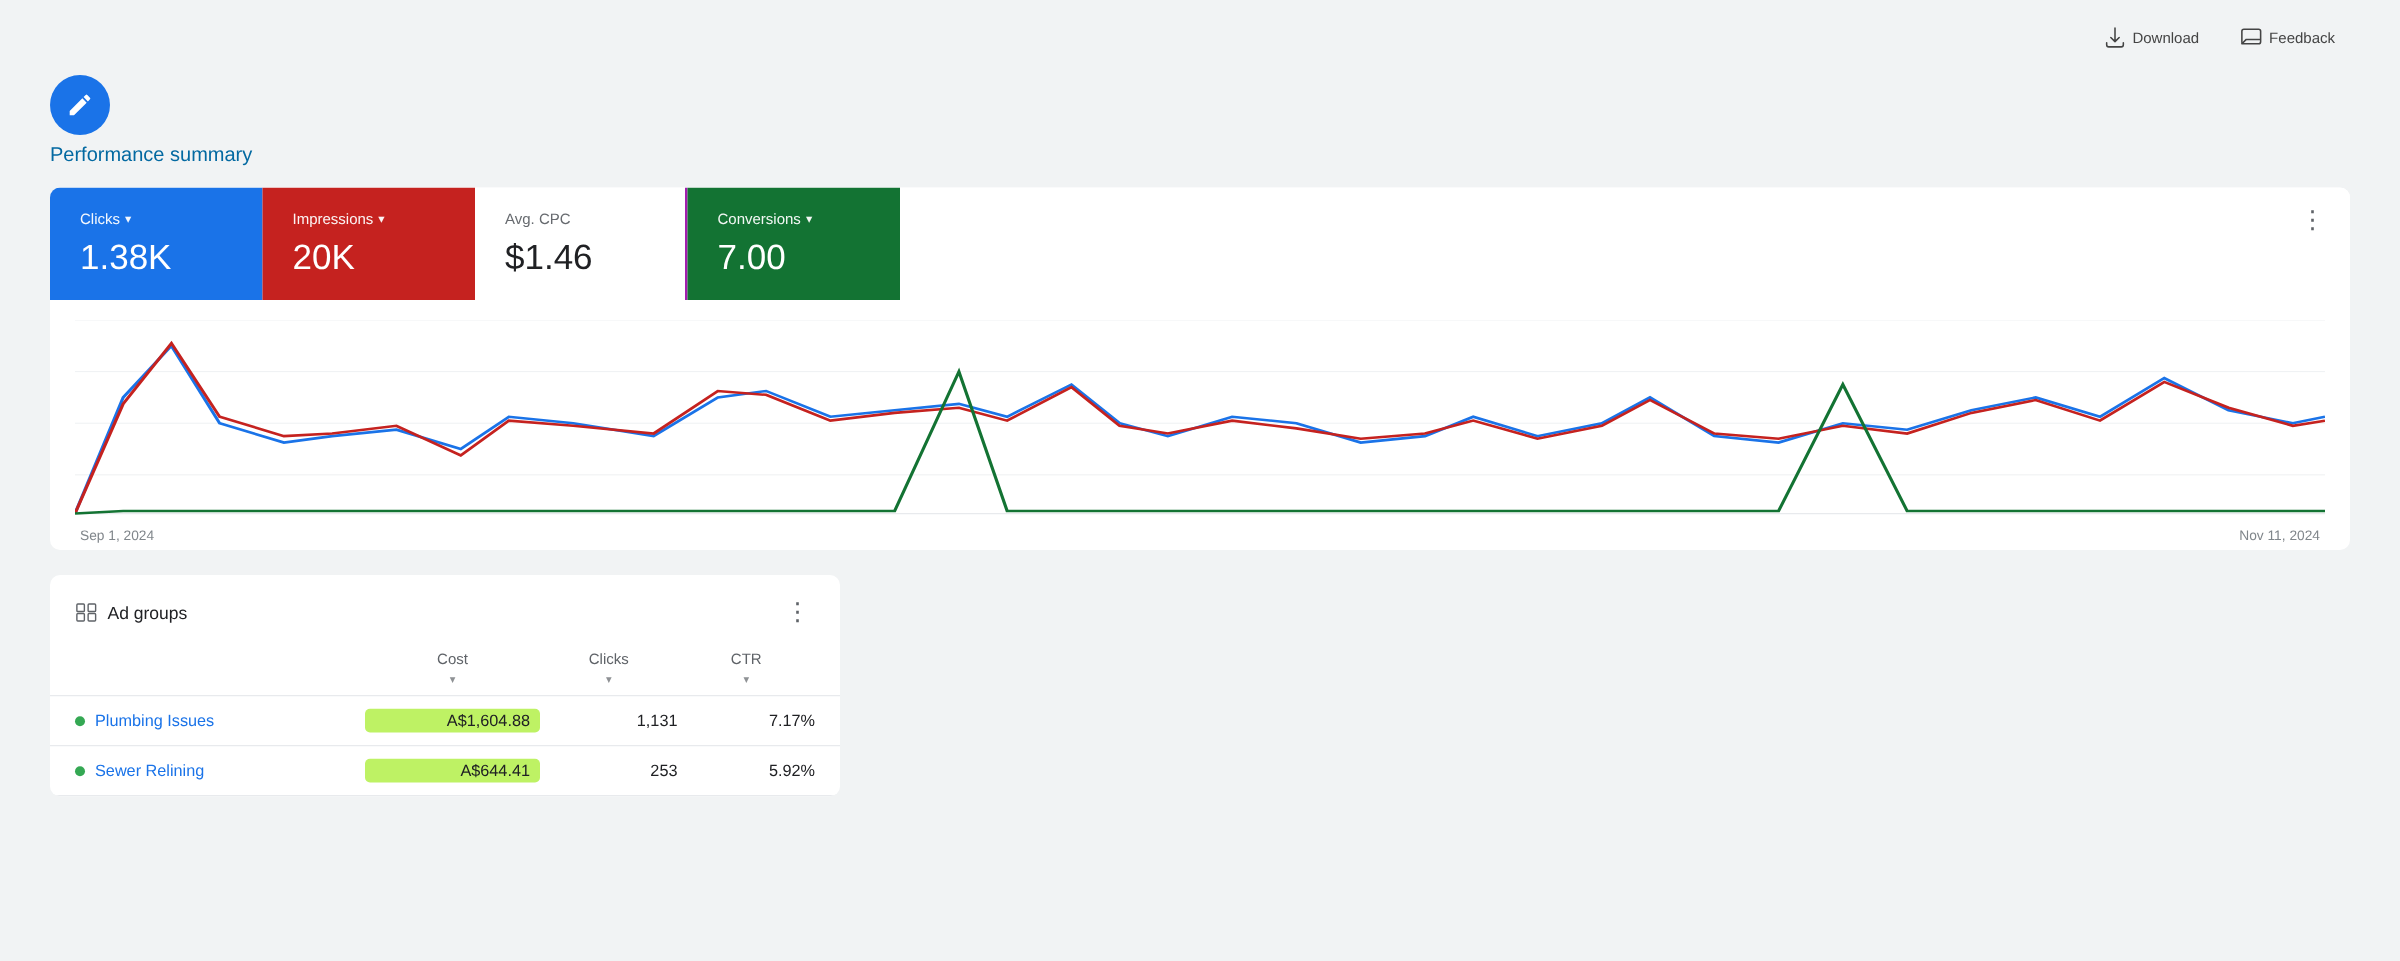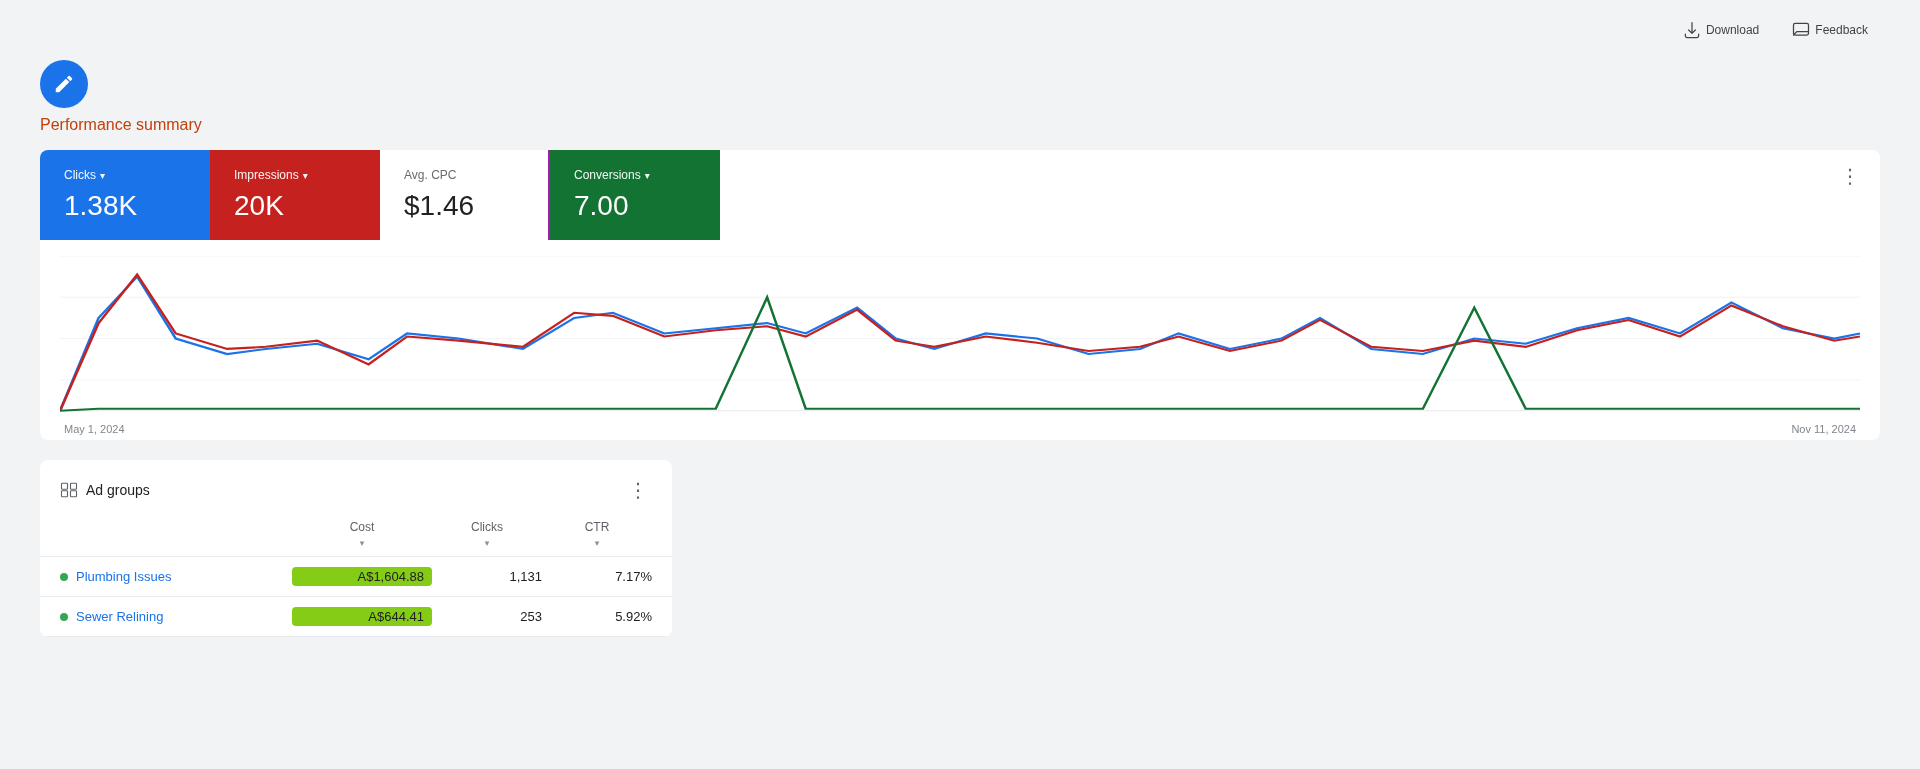--- a/index.html
+++ b/index.html
@@ -56,21 +56,21 @@
 
     .edit-icon-circle svg {
       width: 22px;
       height: 22px;
       fill: white;
     }
 
     .page-title {
       font-size: 16px;
       font-weight: 500;
-      color: #c2410c;
+      color: #0369a1;
       margin-bottom: 16px;
     }
 
     .performance-card {
       background: white;
       border-radius: 8px;
       overflow: hidden;
       margin-bottom: 20px;
     }
 
@@ -253,21 +253,21 @@
     }
 
     .row-cell {
       font-size: 13px;
       color: #202124;
       display: flex;
       justify-content: flex-end;
     }
 
     .row-cell.highlighted {
-      background: #84cc16;
+      background: #bef264;
       padding: 2px 8px;
       border-radius: 4px;
       margin: -4px 0;
     }
 
     .dropdown-arrow-small {
       font-size: 9px;
       opacity: 0.7;
     }
   </style>
@@ -468,21 +468,21 @@
             1180,148
             1220,148
             1260,148
             1300,148
             1340,148
             1380,148
             1400,148
           "></polyline>
       </svg>
       <div class="chart-dates">
-        <span>May 1, 2024</span>
+        <span>Sep 1, 2024</span>
         <span>Nov 11, 2024</span>
       </div>
     </div>
   </div>
 
   <div class="ad-groups-card">
     <div class="card-header">
       <div class="card-header-left">
         <svg width="18" height="18" viewBox="0 0 24 24" fill="none" stroke="#5f6368" stroke-width="1.5">
           <rect x="2" y="3" width="8" height="8" rx="1"></rect>

